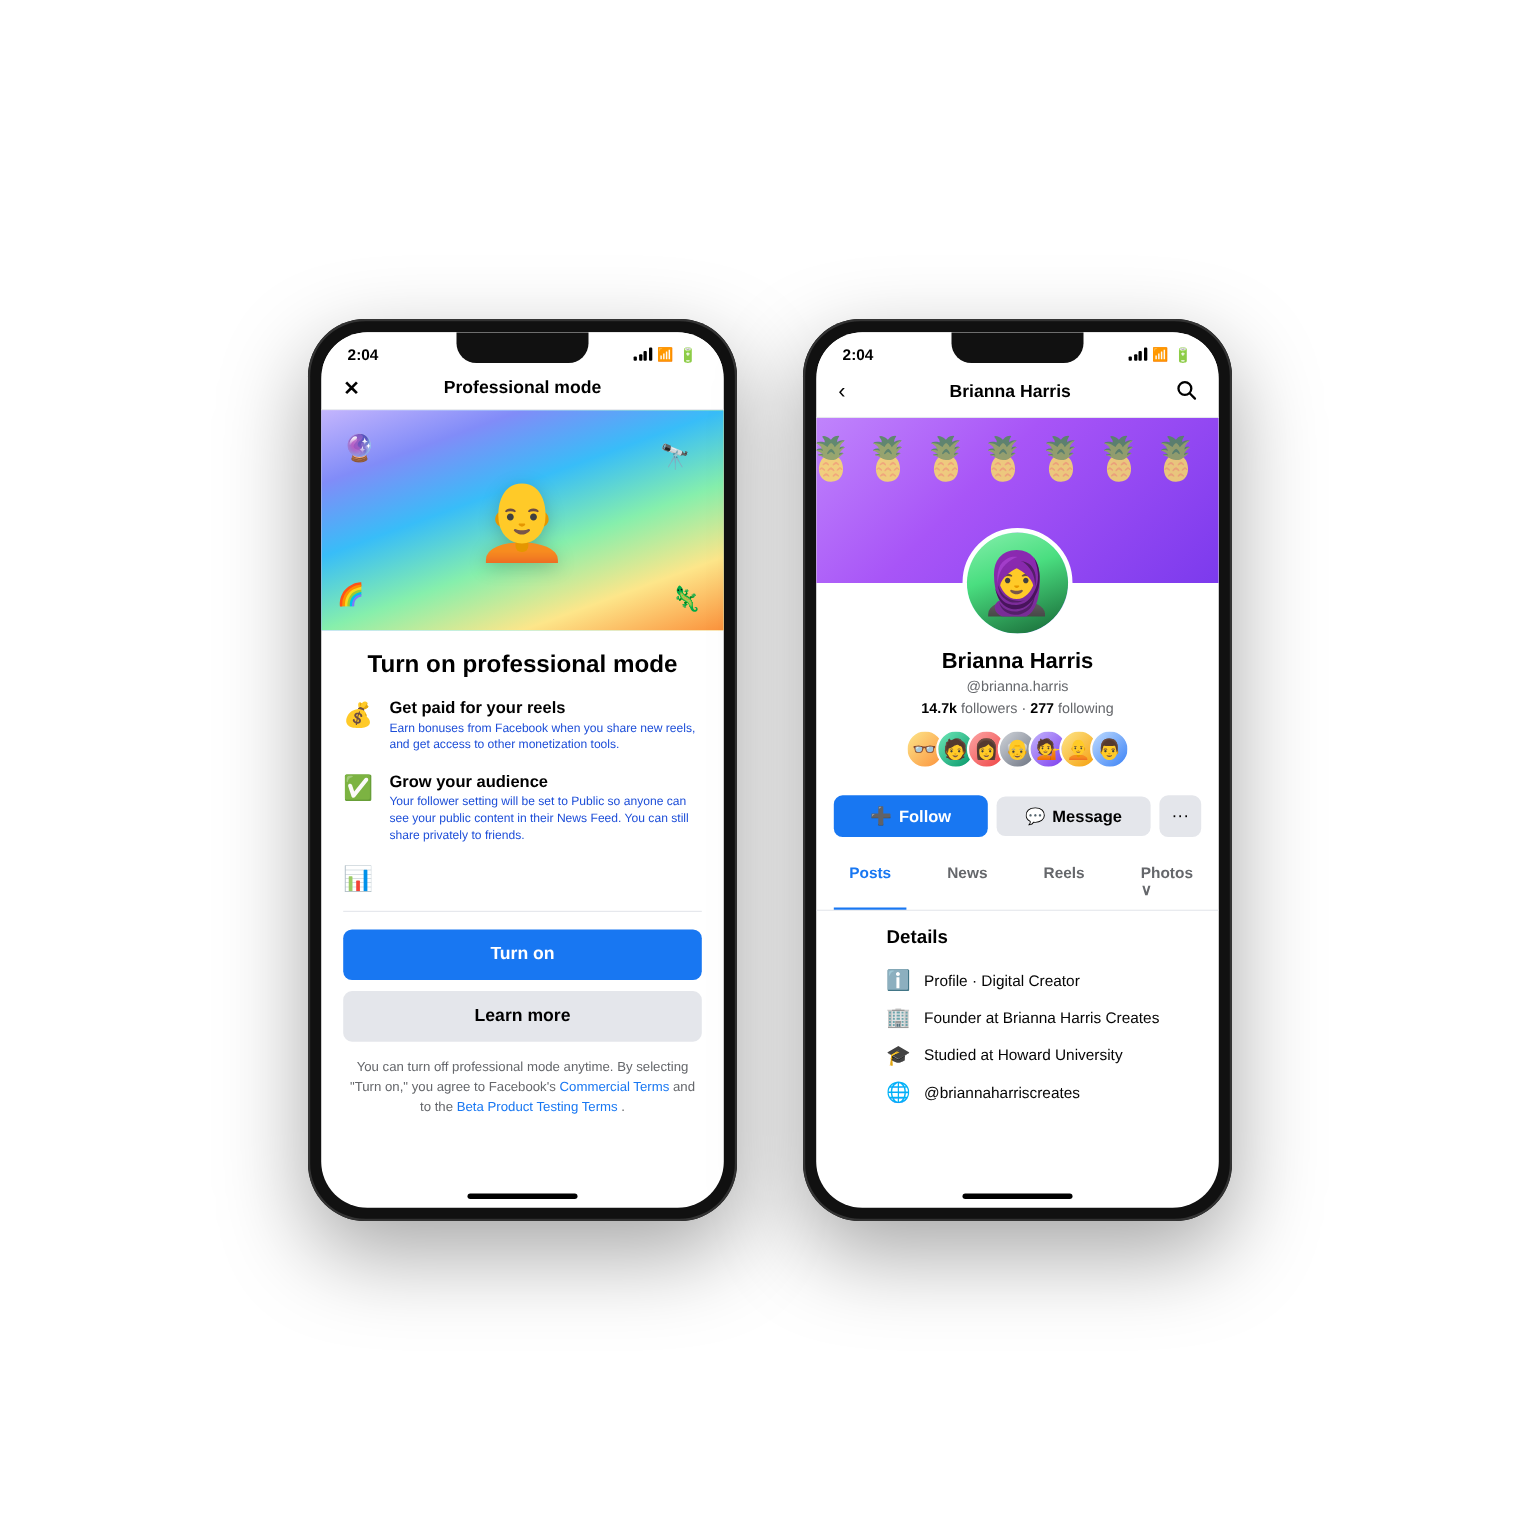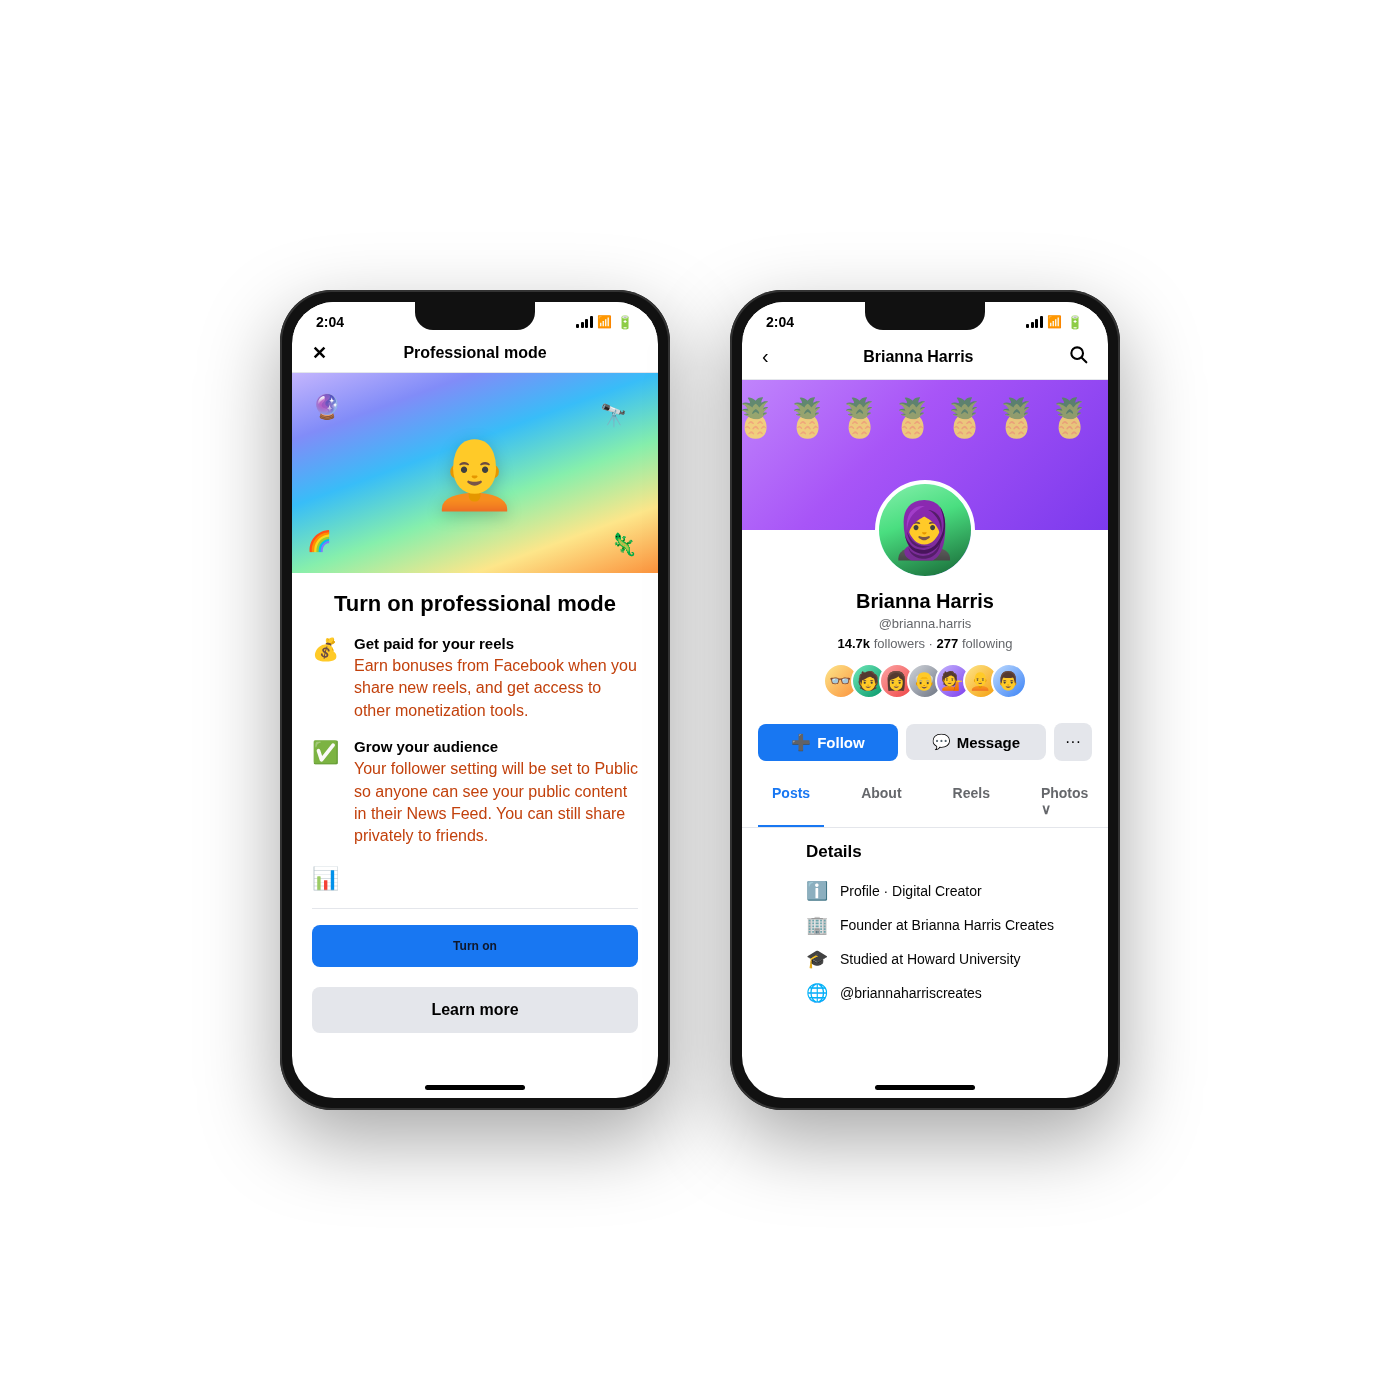--- a/index.html
+++ b/index.html
@@ -169,40 +169,40 @@
       text-align: center;
       margin-top: 2px;
     }
     .feature-text h3 {
       font-size: 15px;
       font-weight: 700;
       color: #000;
       margin-bottom: 3px;
     }
     .feature-text p {
-      font-size: 16px;
-      color: #c2410c;
+      font-size: 11px;
+      color: #1d4ed8;
       line-height: 1.4;
     }
     .divider {
       height: 1px;
       background: #e4e6eb;
       margin: 16px 0;
     }
     .btn-turn-on {
       width: 100%;
       padding: 14px;
       background: #1877f2;
-      color: #0f172a;
+      color: #ffffff;
       border: none;
       border-radius: 8px;
-      font-size: 12px;
+      font-size: 16px;
       font-weight: 600;
       cursor: pointer;
-      margin-bottom: 20px;
+      margin-bottom: 10px;
     }
     .btn-learn-more {
       width: 100%;
       padding: 14px;
       background: #e4e6eb;
       color: #000;
       border: none;
       border-radius: 8px;
       font-size: 16px;
       font-weight: 600;
@@ -513,20 +513,27 @@
           
           <div class="feature-item">
             <span class="feature-icon">📊</span>
           </div>
 
           <div class="divider"></div>
 
           <button class="btn-turn-on">Turn on</button>
           <button class="btn-learn-more">Learn more</button>
 
+          <p class="disclaimer">
+            <span>You can turn off professional mode anytime. By selecting "Turn on," you agree to Facebook's</span>
+            <a href="#">Commercial Terms</a>
+            <span>and to the</span>
+            <a href="#">Beta Product Testing Terms</a>
+            <span>.</span>
+          </p>
         </div>
       </div>
     </div>
 
     <div class="home-indicator"></div>
   </div>
 </div>
 
 <div class="phone">
   <div class="phone-inner">
@@ -597,21 +604,21 @@
           </button>
           <button class="btn-message">
             <span style="font-size:15px">💬</span>
             <span>Message</span>
           </button>
           <button class="btn-more">···</button>
         </div>
 
         <div class="profile-tabs">
           <div class="profile-tab active">Posts</div>
-          <div class="profile-tab">About</div>
+          <div class="profile-tab">News</div>
           <div class="profile-tab">Reels</div>
           <div class="tab-photos-btn">
             <span>Photos ∨</span>
           </div>
         </div>
 
         <div class="details-section">
           <div class="details-title">Details</div>
           <div class="detail-item">
             <span class="detail-icon">ℹ️</span>

